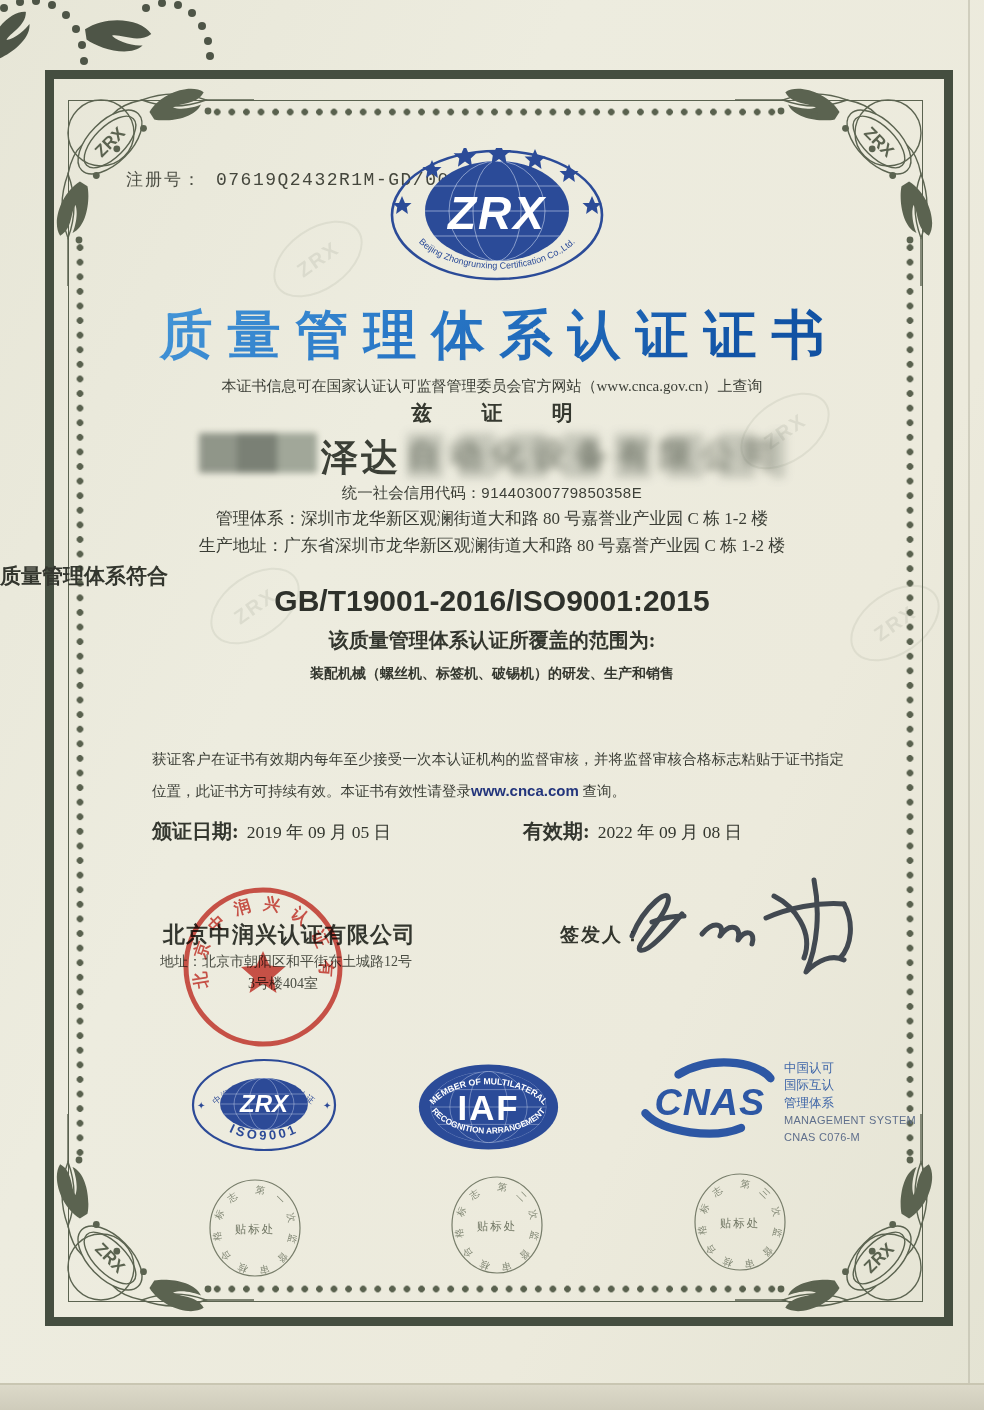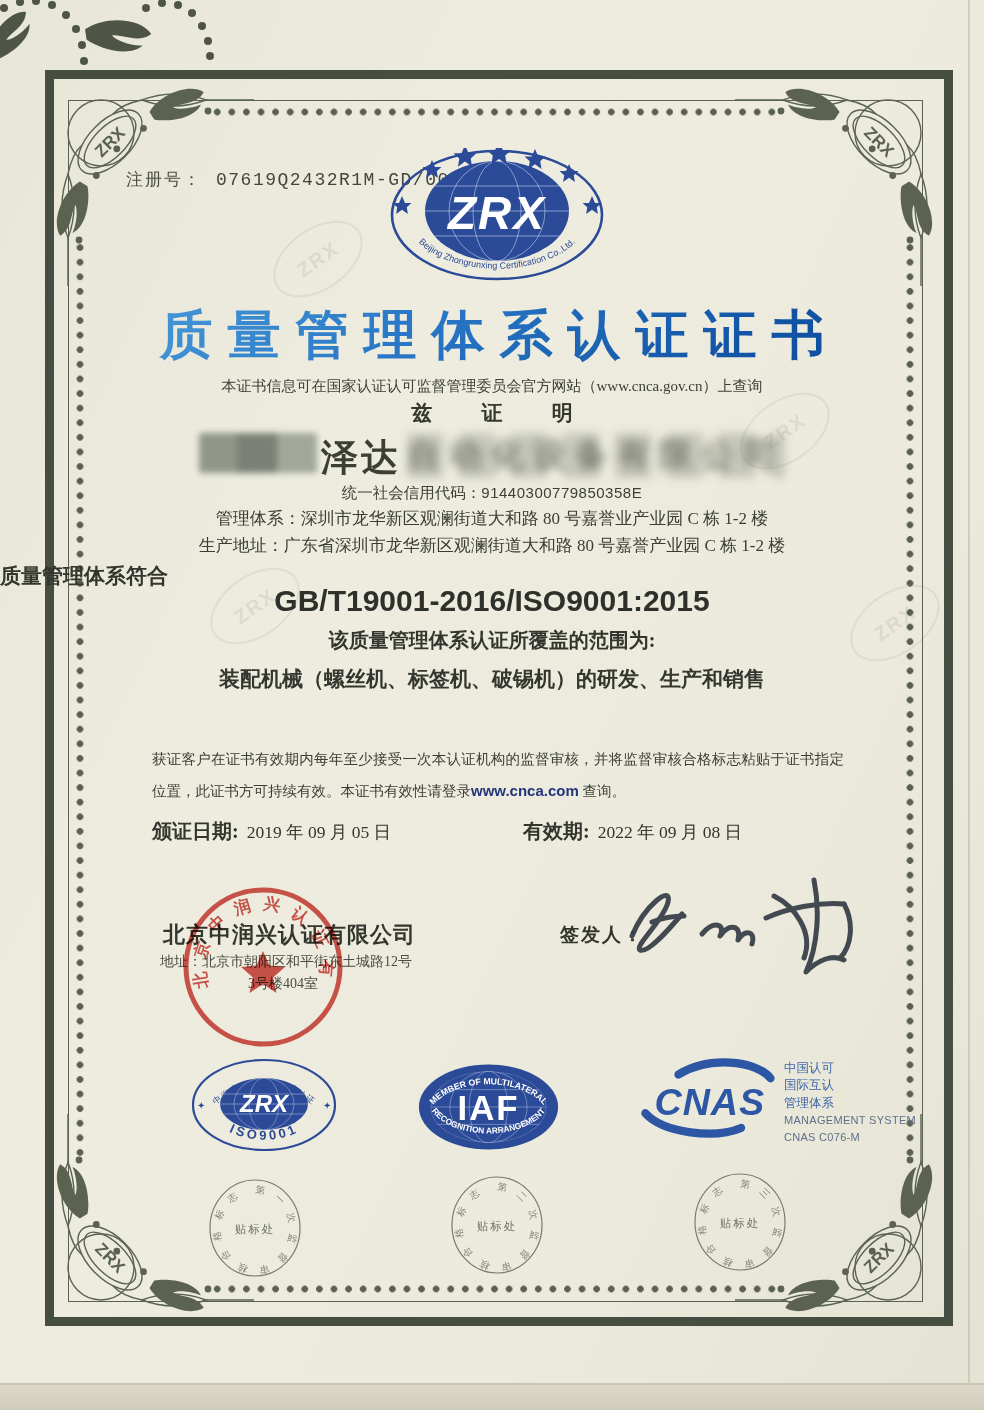--- a/index.html
+++ b/index.html
@@ -33,21 +33,21 @@
   .company-visible{font-size:37px;font-weight:700;color:#3b3f36;letter-spacing:3px;filter:blur(.4px);}
   .company-masked{font-size:33px;font-weight:700;color:#5d6356;letter-spacing:9px;margin-left:6px;filter:blur(5px);opacity:.8;
     background:repeating-linear-gradient(90deg,rgba(130,136,124,.45) 0 36px,rgba(130,136,124,0) 36px 52px);}
   .credit{left:0;right:0;top:483px;text-align:center;font-size:15.5px;color:#3c3f37;}
   .credit .code{font-family:"Liberation Sans","DejaVu Sans",sans-serif;font-size:15px;letter-spacing:.5px;}
   .addr{left:0;right:0;text-align:center;font-size:17px;color:#3a3d35;}
   .addr-reg{top:507px;} .addr-prod{top:534px;}
   .conform{left:0;right:0;top:562px;text-align:left;font-size:21px;font-weight:700;color:#33362e;}
   .gbt{left:0;right:0;top:584px;text-align:center;font-family:"Liberation Sans","DejaVu Sans",sans-serif;font-size:30px;font-weight:800;color:#2e312b;letter-spacing:0;}
   .scope-head{left:0;right:0;top:627px;text-align:center;font-size:20px;font-weight:700;color:#33362e;}
-  .scope{left:0;right:0;top:665px;text-align:center;font-size:21px;font-weight:600;color:#34372f;}
+  .scope{left:0;right:0;top:665px;text-align:center;font-size:14px;font-weight:600;color:#34372f;}
   .para{left:152px;top:744px;width:692px;font-size:14.5px;line-height:2.15;text-align:justify;color:#3c3f37;}
   .para .site{font-family:"Liberation Sans","DejaVu Sans",sans-serif;font-weight:700;color:#23357c;font-size:15px;}
   .date-group{top:818px;font-size:17.5px;color:#33362e;}
   .date-issue{left:152px;} .date-expiry{left:523px;}
   .date-group .lbl{font-size:20px;font-weight:700;margin-right:8px;}
   .issuer-name{left:163px;top:920px;font-size:22px;font-weight:700;color:#33362e;letter-spacing:1px;}
   .issuer-addr1{left:160px;top:953px;font-size:14px;color:#4a4d43;}
   .issuer-addr2{left:248px;top:975px;font-size:14px;color:#4a4d43;}
   .sign-label{left:560px;top:922px;font-size:19px;font-weight:700;color:#33362e;letter-spacing:2px;}
   .stamp{left:172px;top:876px;mix-blend-mode:multiply;opacity:.88;}

